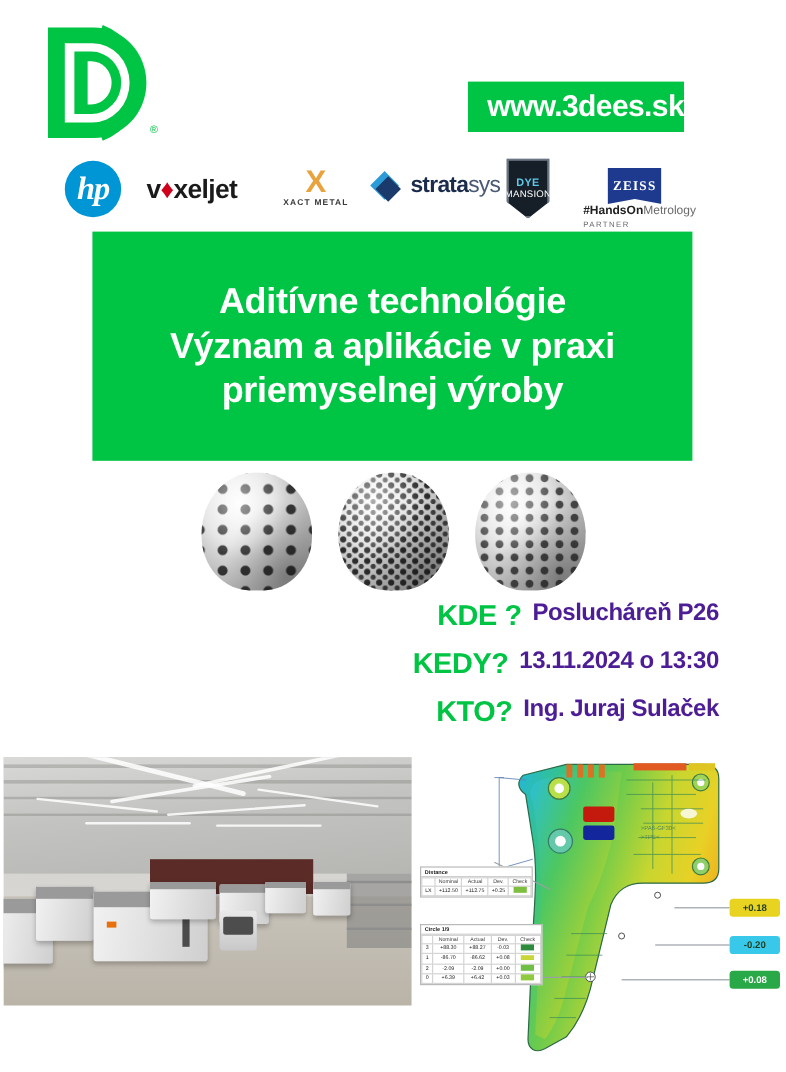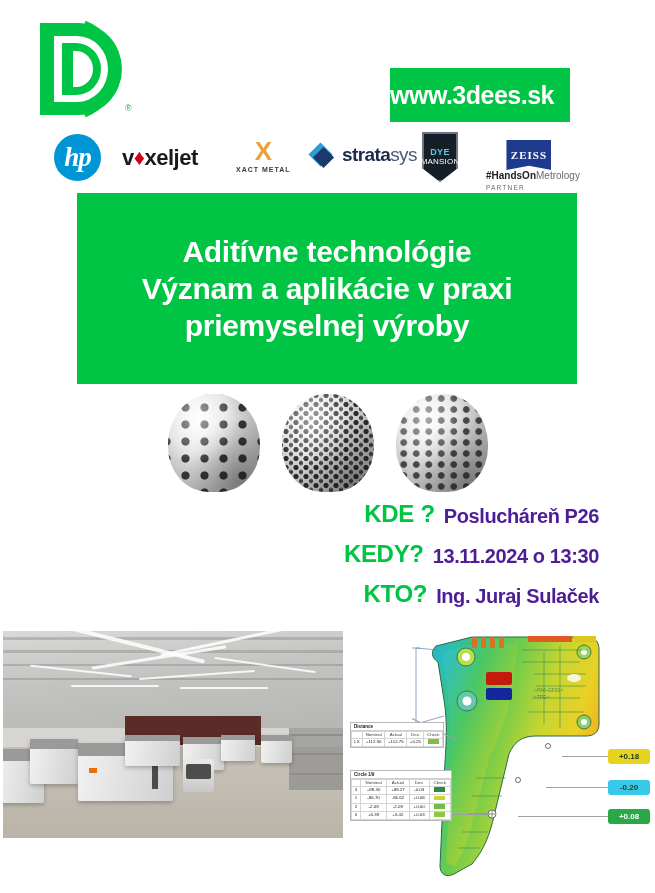--- a/index.html
+++ b/index.html
@@ -12,22 +12,22 @@
 
   
   .header{position:absolute;left:0;top:0;width:655px;height:125px;}
   .brand{position:absolute;left:28px;top:30px;display:flex;align-items:center;height:78px;}
   .brand-word{
     font-size:44px;font-weight:bold;color:#000;letter-spacing:-1.5px;
     font-family:"Liberation Sans",sans-serif;line-height:1;
   }
   .dmark{position:relative;width:110px;height:100px;margin-left:4px;}
   .url-box{
-    position:absolute;left:390px;top:68px;width:180px;height:54px;
-    background:#00C443;display:flex;align-items:center;justify-content:flex-start;
+    position:absolute;left:390px;top:68px;width:180px;height:42px;
+    background:#00C443;display:flex;align-items:center;justify-content:flex-end;
   }
   .url-box span{color:#fff;font-size:25px;font-weight:bold;letter-spacing:-0.5px;}
 
   
   .partners{position:absolute;left:0;top:126px;width:655px;height:62px;}
   .p-logo{position:absolute;display:flex;align-items:center;justify-content:flex-end;}
 
   .hp-circle{
     width:47px;height:47px;border-radius:50%;background:#0096D6;
     display:flex;align-items:center;justify-content:center;
@@ -129,21 +129,21 @@
   }
   .lattice.l3::before{
     background-image:
       radial-gradient(circle at 50% 50%, rgba(45,45,45,.85) 0 2.9px, rgba(0,0,0,0) 3.7px);
     background-size:12.5px 11px;background-position:0 0;
   }
 
   
   .details{position:absolute;left:0;top:500px;width:655px;}
   .d-row{
-    display:flex;align-items:flex-end;justify-content:flex-end;
+    display:flex;align-items:flex-start;justify-content:flex-end;
     padding-right:56px;margin-bottom:12px;
   }
   .d-key{color:#00C443;font-size:24px;font-weight:bold;margin-right:9px;letter-spacing:-0.3px;}
   .d-val{color:#4c1d95;font-size:20px;font-weight:bold;letter-spacing:-0.4px;}
 
   
   .photo-left{
     position:absolute;left:3px;top:631px;width:340px;height:207px;overflow:hidden;
     background:linear-gradient(#cfcfcd,#dedbd6);
   }

